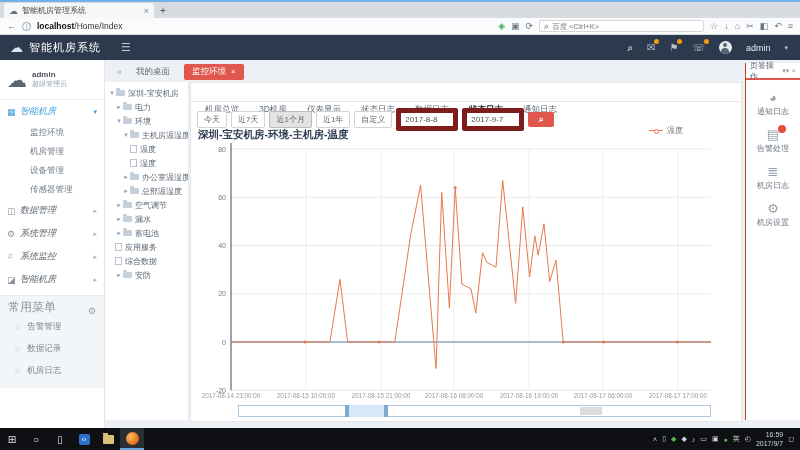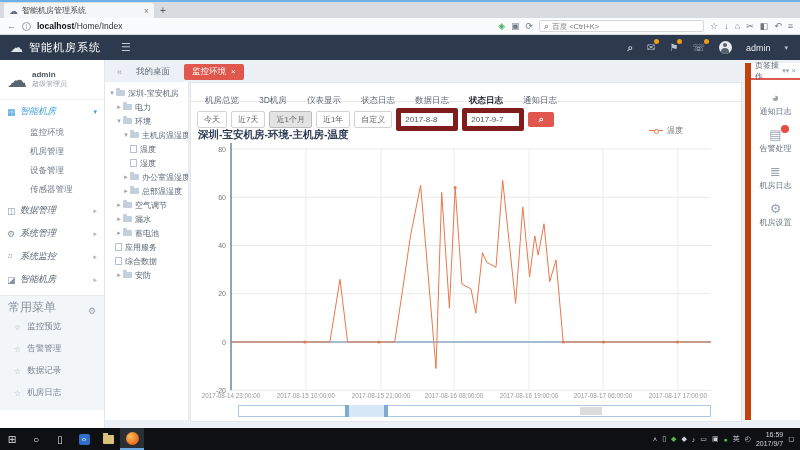--- a/index.html
+++ b/index.html
@@ -69,38 +69,38 @@
   .tn { display:flex; align-items:center; height:14px; font-size:8px; color:#5b6673; white-space:nowrap; overflow:hidden; }
   .tn .ar { width:8px; font-size:7px; color:#9aa5b0; text-align:center; flex:0 0 8px; }
   .tn .fold { flex:0 0 9px; height:6px; background:#c3cfda; border-radius:1px; position:relative; margin-right:3px; }
   .tn .fold::before { content:""; position:absolute; left:0; top:-2px; width:4px; height:2px; background:#c3cfda; border-radius:1px 1px 0 0; }
   .tn .file { flex:0 0 7px; height:8px; background:#fff; border:1px solid #b8c2cc; margin-right:3px; }
   .lv0 { padding-left:1px; } .lv1 { padding-left:8px; } .lv2 { padding-left:15px; } .lv3 { padding-left:23px; }
 
   
   .card { position:absolute; left:190px; top:82px; width:552px; height:340px; background:#fff; border:1px solid #e2e6ea; }
   .ctabs { position:absolute; left:0; top:0; width:100%; height:19px; border-bottom:1px solid #efe5e5; display:flex; padding-left:4px; }
-  .ctab { font-size:8.5px; color:#5f6a74; padding:12px 10px 0 10px; }
+  .ctab { font-size:8.5px; color:#5f6a74; padding:21px 10px 0 10px; }
   .ctab.active { color:#22262b; font-weight:bold; }
   .frow { position:absolute; left:6px; top:25px; display:flex; gap:4px; align-items:center; }
   .fbtn { border:1px solid #d3d3d3; border-radius:2px; font-size:8px; color:#666; padding:2px 6px; background:#fff; }
   .fbtn.active { background:#e3e3e3; border-color:#bcbcbc; }
   .dinput { width:62px; border:5px solid #7f1d1d; border-radius:2px; font-size:8px; color:#555; padding:2px 4px; background:#fff; font-family:inherit; }
   .sbtn { width:26px; height:15px; background:#e0574e; border-radius:2px; color:#fff; text-align:center; font-size:9px; line-height:15px; }
   .ctitle { position:absolute; left:7px; top:45px; font-size:10.5px; font-weight:bold; color:#2c3b52; }
   .legend { position:absolute; right:58px; top:42px; display:flex; align-items:center; gap:4px; font-size:8px; color:#777; }
   .legline { width:14px; height:0; border-top:1.5px solid #e8784a; position:relative; }
   .legline::after { content:""; position:absolute; left:5px; top:-2.5px; width:3px; height:3px; border-radius:50%; background:#fff; border:1px solid #e8784a; }
   #chart-svg { position:absolute; left:6px; top:56px; overflow:visible; }
   .dz-track { position:absolute; left:47px; top:322px; width:473px; height:12px; border:1px solid #abc9e4; background:#fff; }
   .dz-sel { position:absolute; top:-1px; bottom:-1px; background:#d7e9f8; border-left:4px solid #7fa9cf; border-right:4px solid #7fa9cf; }
   .dz-thumb { position:absolute; top:1px; bottom:1px; background:#dcdcdc; }
 
   
-  .rpanel { position:absolute; left:745px; top:63px; width:55px; height:357px; background:#fff; border-left:6px solid #c2410c; }
+  .rpanel { position:absolute; left:745px; top:63px; width:55px; height:357px; background:#fff; border-left:1px solid #c2410c; }
   .rhead { height:17px; display:flex; align-items:center; gap:2px; padding:0 4px; font-size:8px; color:#5a6470; border-bottom:2px solid #e0574e; }
   .rhead .x { margin-left:auto; color:#9aa3ad; }
   .ritem { margin-top:11px; display:flex; flex-direction:column; align-items:center; gap:2px; font-size:8px; color:#6b7580; }
   .ricon { position:relative; font-size:13px; color:#97a1ad; line-height:1; }
   .ricon .rdot { position:absolute; top:-3px; right:-7px; width:8px; height:8px; border-radius:50%; background:#e64c41; }
 
   
   .taskbar { position:absolute; left:0; top:428px; width:800px; height:22px; background:#0e1013; display:flex; align-items:center; color:#dfe3e8; }
   .tb-ic { width:24px; text-align:center; font-size:10px; }
   .tb-app { width:24px; height:22px; display:flex; align-items:center; justify-content:center; }
@@ -248,24 +248,20 @@
     <div class="mi" data-name="sidebar-item-report">
       <span class="mic" data-name="chart-icon"></span>
       <span class="lbl" data-name="sidebar-item-label">智能机房</span>
       <span class="chev" data-name="chevron-right-icon"></span>
     </div>
     <div class="quick" data-name="quick-menu-section">
       <div class="qhead">
         <span data-name="quick-menu-title">常用菜单</span>
         <span class="gear" data-name="gear-icon"></span>
       </div>
-      <div class="qi" data-name="quick-item-monitor-preview">
-          <span class="star" data-name="star-icon"></span>
-          <span data-name="quick-item-label">监控预览</span>
-        </div>
       <div class="qi" data-name="quick-item-alarm-mgmt">
           <span class="star" data-name="star-icon"></span>
           <span data-name="quick-item-label">告警管理</span>
         </div>
       <div class="qi" data-name="quick-item-data-record">
           <span class="star" data-name="star-icon"></span>
           <span data-name="quick-item-label">数据记录</span>
         </div>
       <div class="qi" data-name="quick-item-room-log">
           <span class="star" data-name="star-icon"></span>

